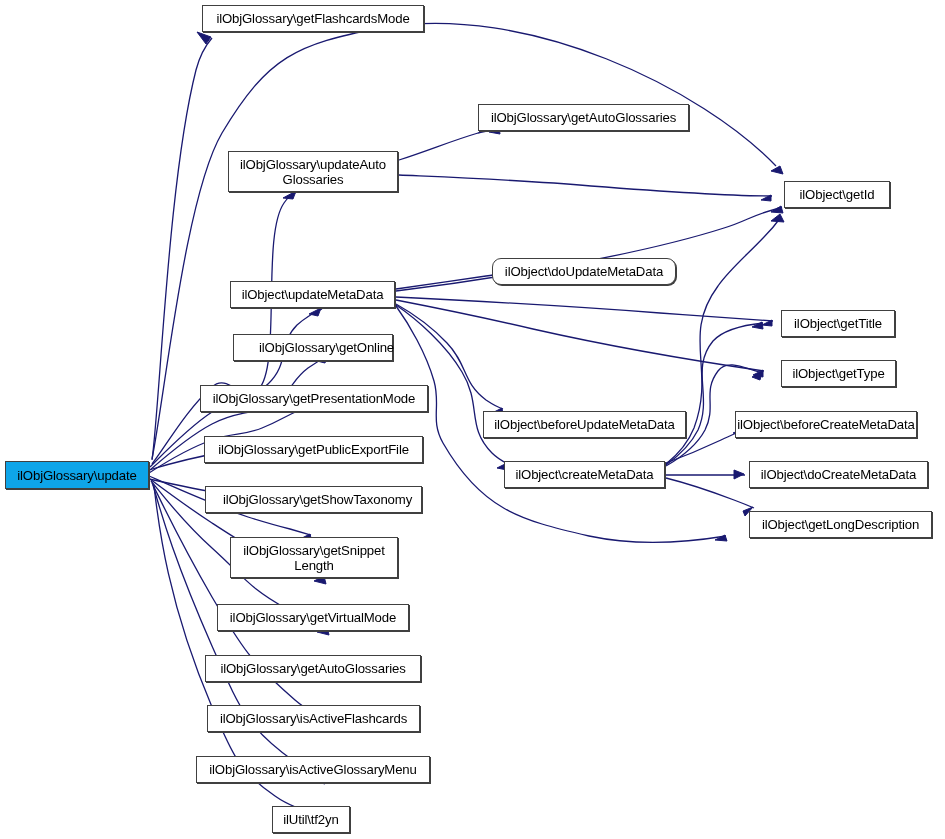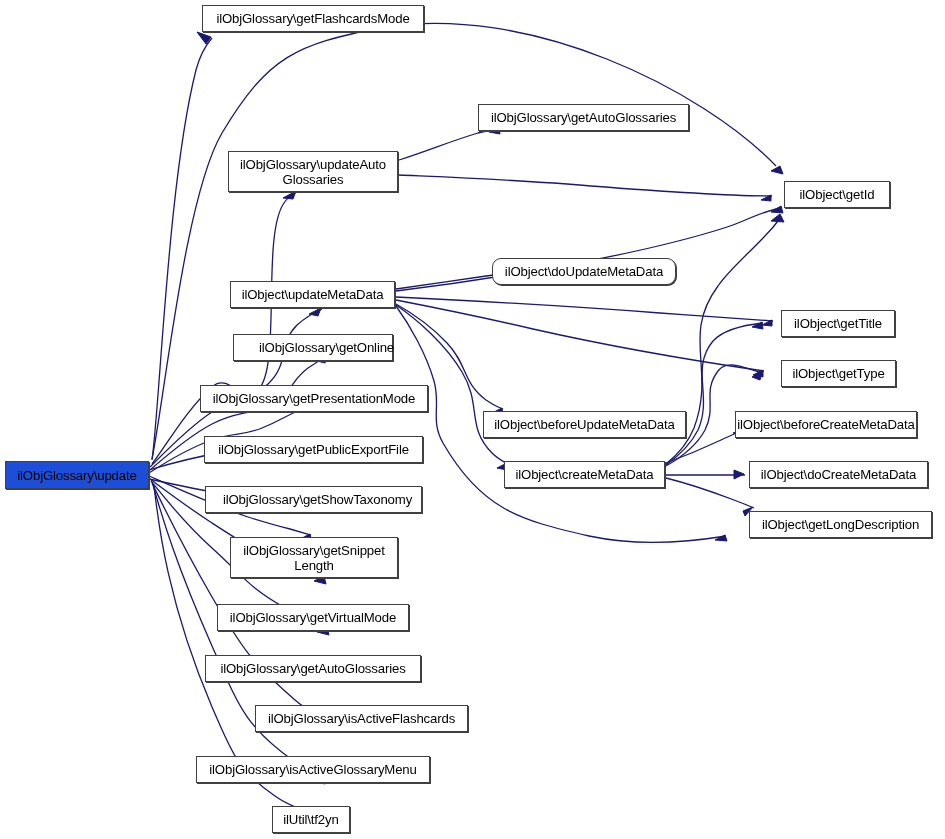--- a/index.html
+++ b/index.html
@@ -49,21 +49,21 @@
     line-height: 15px;
     display: flex;
     align-items: center;
     justify-content: center;
     text-align: center;
     white-space: pre-line;
     letter-spacing: -0.15px;
     box-shadow: 1px 1px 0 0 #404040;
   }
   .gnode.current {
-    background: #1d4ed8;
+    background: #0ea5e9;
   }
 </style>
 </head>
 <body>
 
 <div id="graph-root">
 
   <svg id="edge-layer" viewBox="0 0 945 839" xmlns="http://www.w3.org/2000/svg">
       <path d="M152,460 C160,404 168,180 196,70 C200,55 205,46 212,38" class="edge-path" stroke="#191970"></path>
       <polygon points="197,32 211,37 206,44" class="edge-head" fill="#191970"></polygon>
@@ -142,18 +142,18 @@
       <div class="gnode" style="left: 735px; top: 411px; width: 182px; height: 27px;">ilObject\beforeCreateMetaData</div>
       <div class="gnode" style="left: 204px; top: 436px; width: 219px; height: 27px;">ilObjGlossary\getPublicExportFile</div>
       <div class="gnode" style="left: 504px; top: 461px; width: 161px; height: 27px;">ilObject\createMetaData</div>
       <div class="gnode" style="left: 749px; top: 461px; width: 179px; height: 27px;">ilObject\doCreateMetaData</div>
       <div class="gnode" style="left: 205px; top: 486px; width: 217px; height: 27px; padding-left: 8px;">ilObjGlossary\getShowTaxonomy</div>
       <div class="gnode" style="left: 749px; top: 511px; width: 183px; height: 27px;">ilObject\getLongDescription</div>
       <div class="gnode" style="left: 230px; top: 537px; width: 168px; height: 41px;">ilObjGlossary\getSnippet
 Length</div>
       <div class="gnode" style="left: 217px; top: 604px; width: 192px; height: 27px;">ilObjGlossary\getVirtualMode</div>
       <div class="gnode" style="left: 205px; top: 655px; width: 216px; height: 27px;">ilObjGlossary\getAutoGlossaries</div>
-      <div class="gnode" style="left: 207px; top: 705px; width: 213px; height: 27px; margin-left: 48px;">ilObjGlossary\isActiveFlashcards</div>
+      <div class="gnode" style="left: 207px; top: 705px; width: 213px; height: 27px;">ilObjGlossary\isActiveFlashcards</div>
       <div class="gnode" style="left: 196px; top: 756px; width: 234px; height: 27px;">ilObjGlossary\isActiveGlossaryMenu</div>
       <div class="gnode" style="left: 272px; top: 806px; width: 78px; height: 27px;">ilUtil\tf2yn</div>
     </div>
 
 </div>
 
 </body></html>

